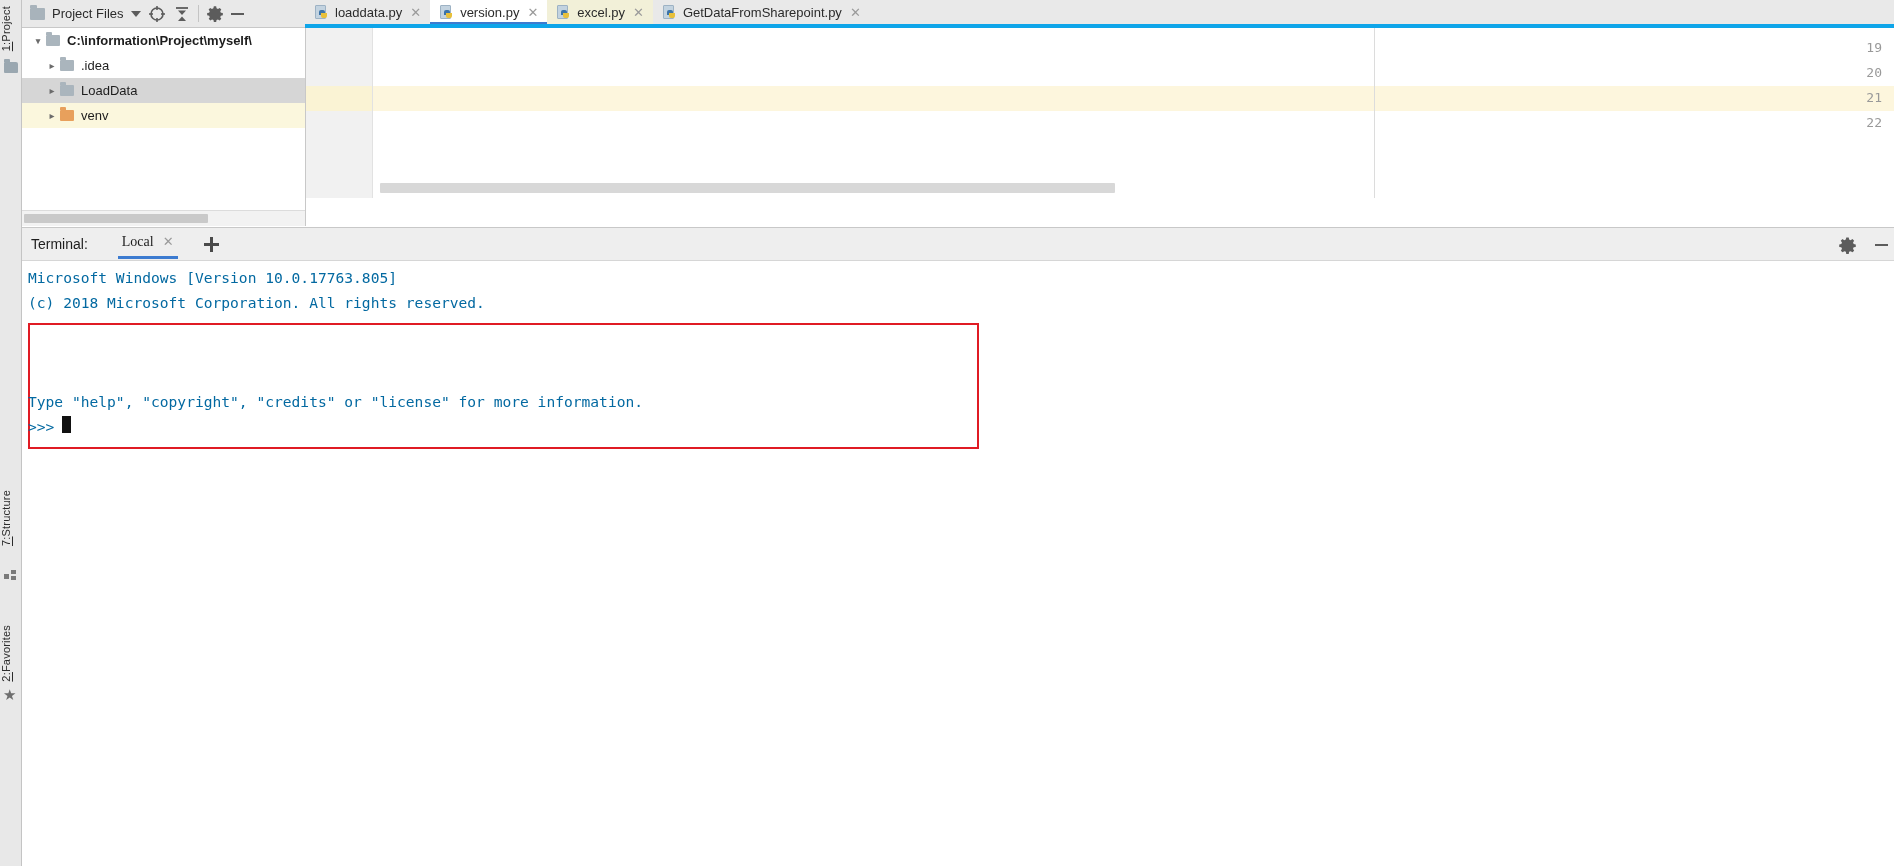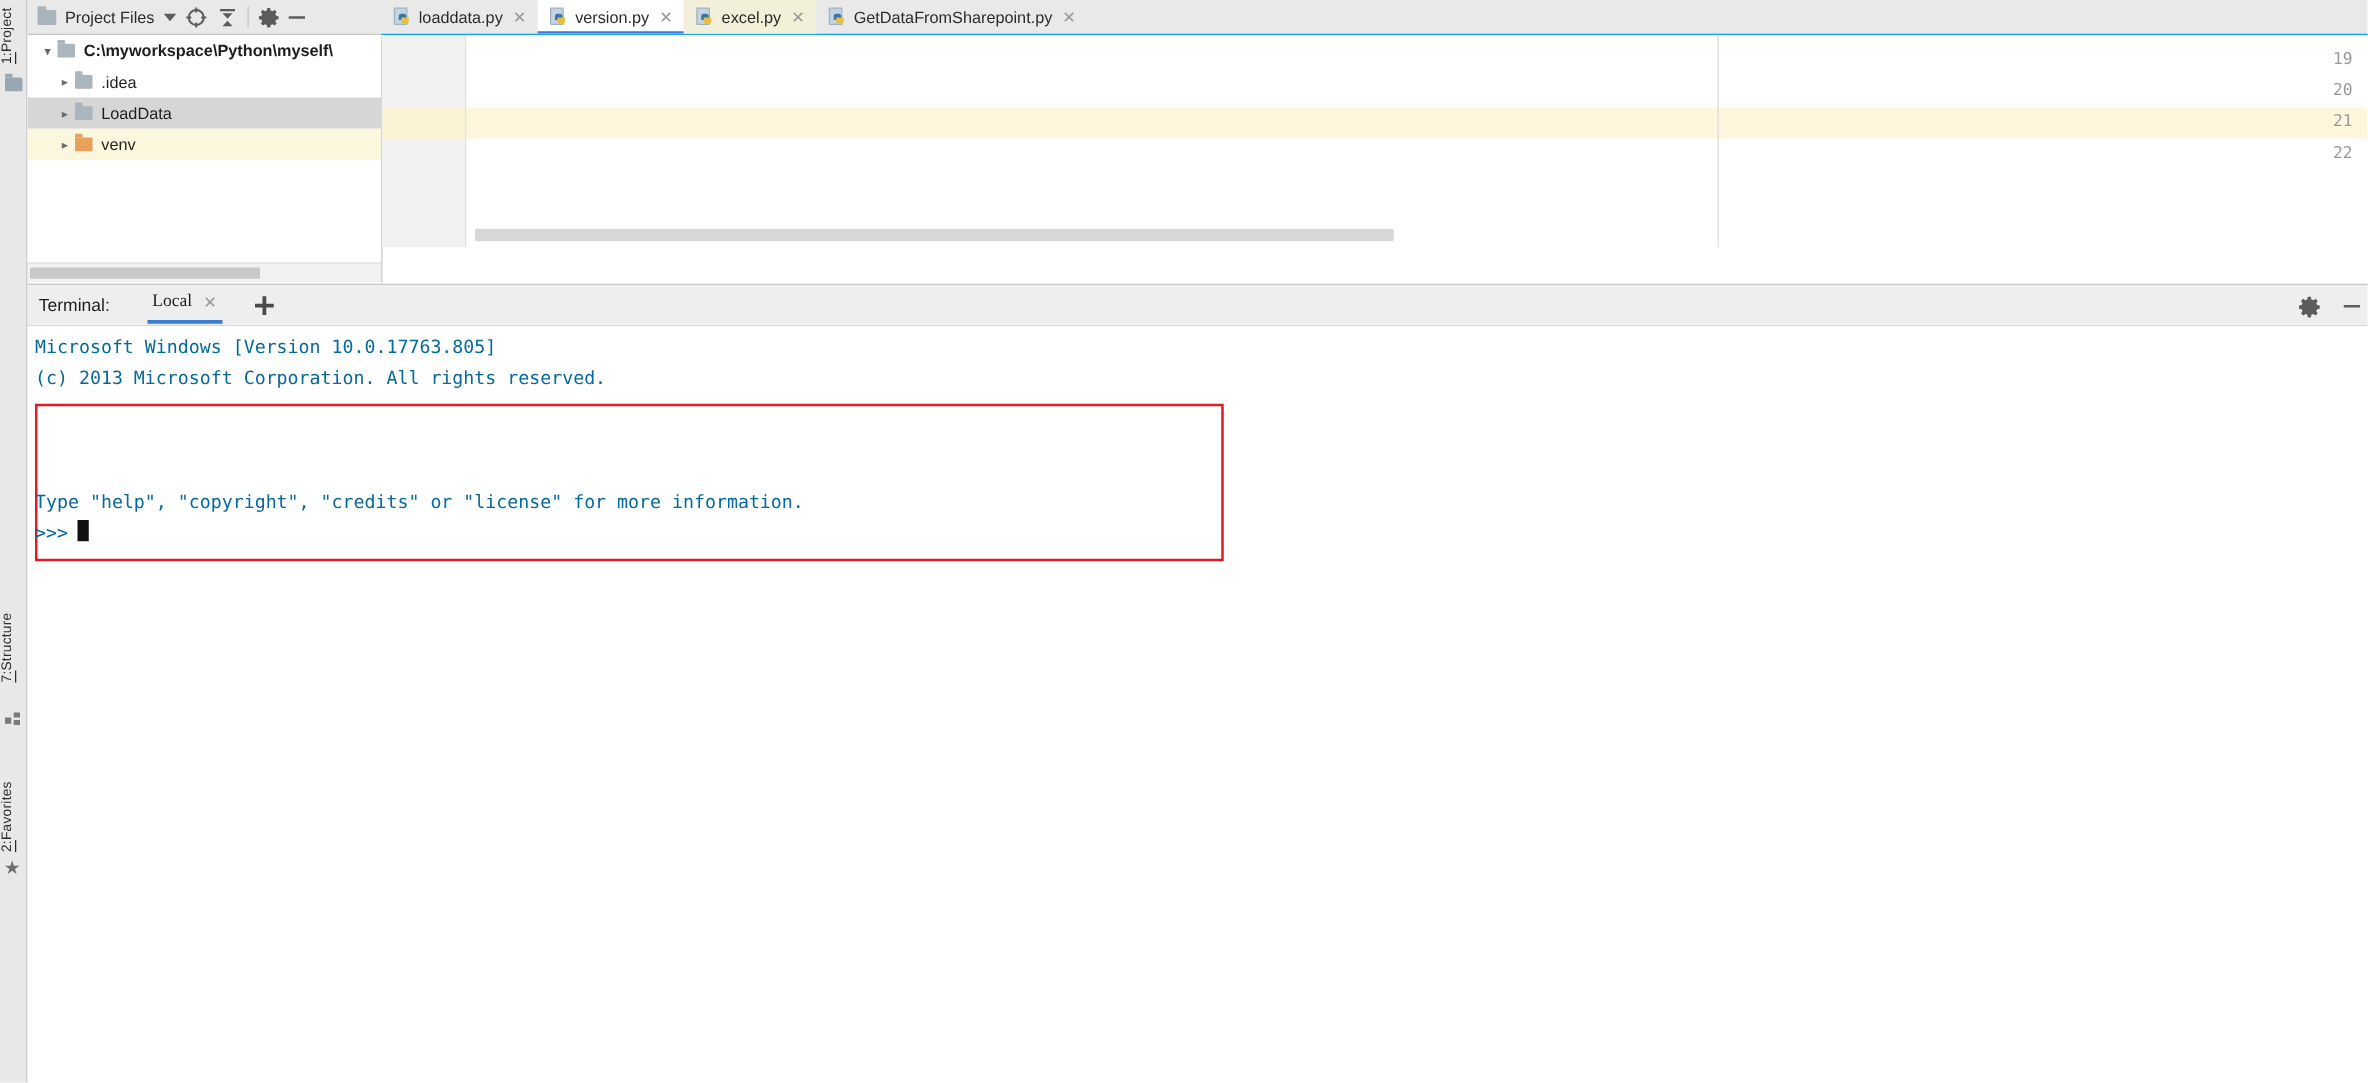--- a/index.html
+++ b/index.html
@@ -65,21 +65,21 @@
   .tb-sep {
     width: 1px; height: 17px; background: #c4c4c4; flex: 0 0 auto;
   }
   .minus-ico {
     width: 13px; height: 2px; background: #5c5c5c; flex: 0 0 auto;
   }
 
   
   #tab-bar {
     position: absolute; left: 305px; top: 0; right: 0; height: 28px;
-    background: #e9e9e9; border-bottom: 1px solid #0ea5e9;
+    background: #e9e9e9; border-bottom: 4px solid #0ea5e9;
     display: flex; align-items: stretch; overflow: hidden;
   }
   .etab {
     display: flex; align-items: center; gap: 6px;
     padding: 0 9px 0 10px; font-size: 13px; color: #2b2b2b;
     white-space: nowrap; position: relative; cursor: default;
   }
   .etab.active { background: #ffffff; }
   .etab.modified { background: #f2f0d8; }
   .etab .tab-x {
@@ -327,21 +327,21 @@
     </span>
     <span>GetDataFromSharepoint.py</span>
     <span class="tab-x">✕</span>
   </div>
 </div>
 
 <div id="project-tree">
   <div class="tree-row root">
     <span class="tw-arrow down">▾</span>
     <span class="tree-folder"></span>
-    <span>C:\myworkspace\Python\myself\</span>
+    <span>C:\information\Project\myself\</span>
   </div>
 
   <div class="tree-row indent-1">
     <span class="tw-arrow">▸</span>
     <span class="tree-folder"></span>
     <span>.idea</span>
   </div>
 
   <div class="tree-row indent-1 sel-grey">
     <span class="tw-arrow">▸</span>
@@ -388,20 +388,20 @@
     <svg width="19" height="19" viewBox="0 0 20 20">
       <path d="M10 6.3a3.7 3.7 0 1 0 0 7.4 3.7 3.7 0 0 0 0-7.4zm0 2.1a1.6 1.6 0 1 1 0 3.2 1.6 1.6 0 0 1 0-3.2z" fill="#5c5c5c"></path>
       <path d="M8.7 1.5h2.6l.4 2.2 1.6.7 1.9-1.2 1.8 1.8-1.2 1.9.7 1.6 2.2.4v2.6l-2.2.4-.7 1.6 1.2 1.9-1.8 1.8-1.9-1.2-1.6.7-.4 2.2H8.7l-.4-2.2-1.6-.7-1.9 1.2-1.8-1.8 1.2-1.9-.7-1.6-2.2-.4V8.9l2.2-.4.7-1.6L2.9 5l1.8-1.8 1.9 1.2 1.6-.7z" fill="#5c5c5c"></path>
     </svg>
     <span class="minus-ico"></span>
   </div>
 </div>
 
 <div id="term-body">
   <div class="tline" style="top:8px;">Microsoft Windows [Version 10.0.17763.805]</div>
-  <div class="tline" style="top:33px;">(c) 2013 Microsoft Corporation. All rights reserved.</div>
+  <div class="tline" style="top:33px;">(c) 2018 Microsoft Corporation. All rights reserved.</div>
 
   <div id="red-box"></div>
 
   <div class="tline" style="top:132px;">Type "help", "copyright", "credits" or "license" for more information.</div>
   <div class="tline" style="top:157px;">&gt;&gt;&gt; </div>
   <div id="caret-block" style="left:40px;top:155px;"></div>
 </div>
 
 </body></html>

